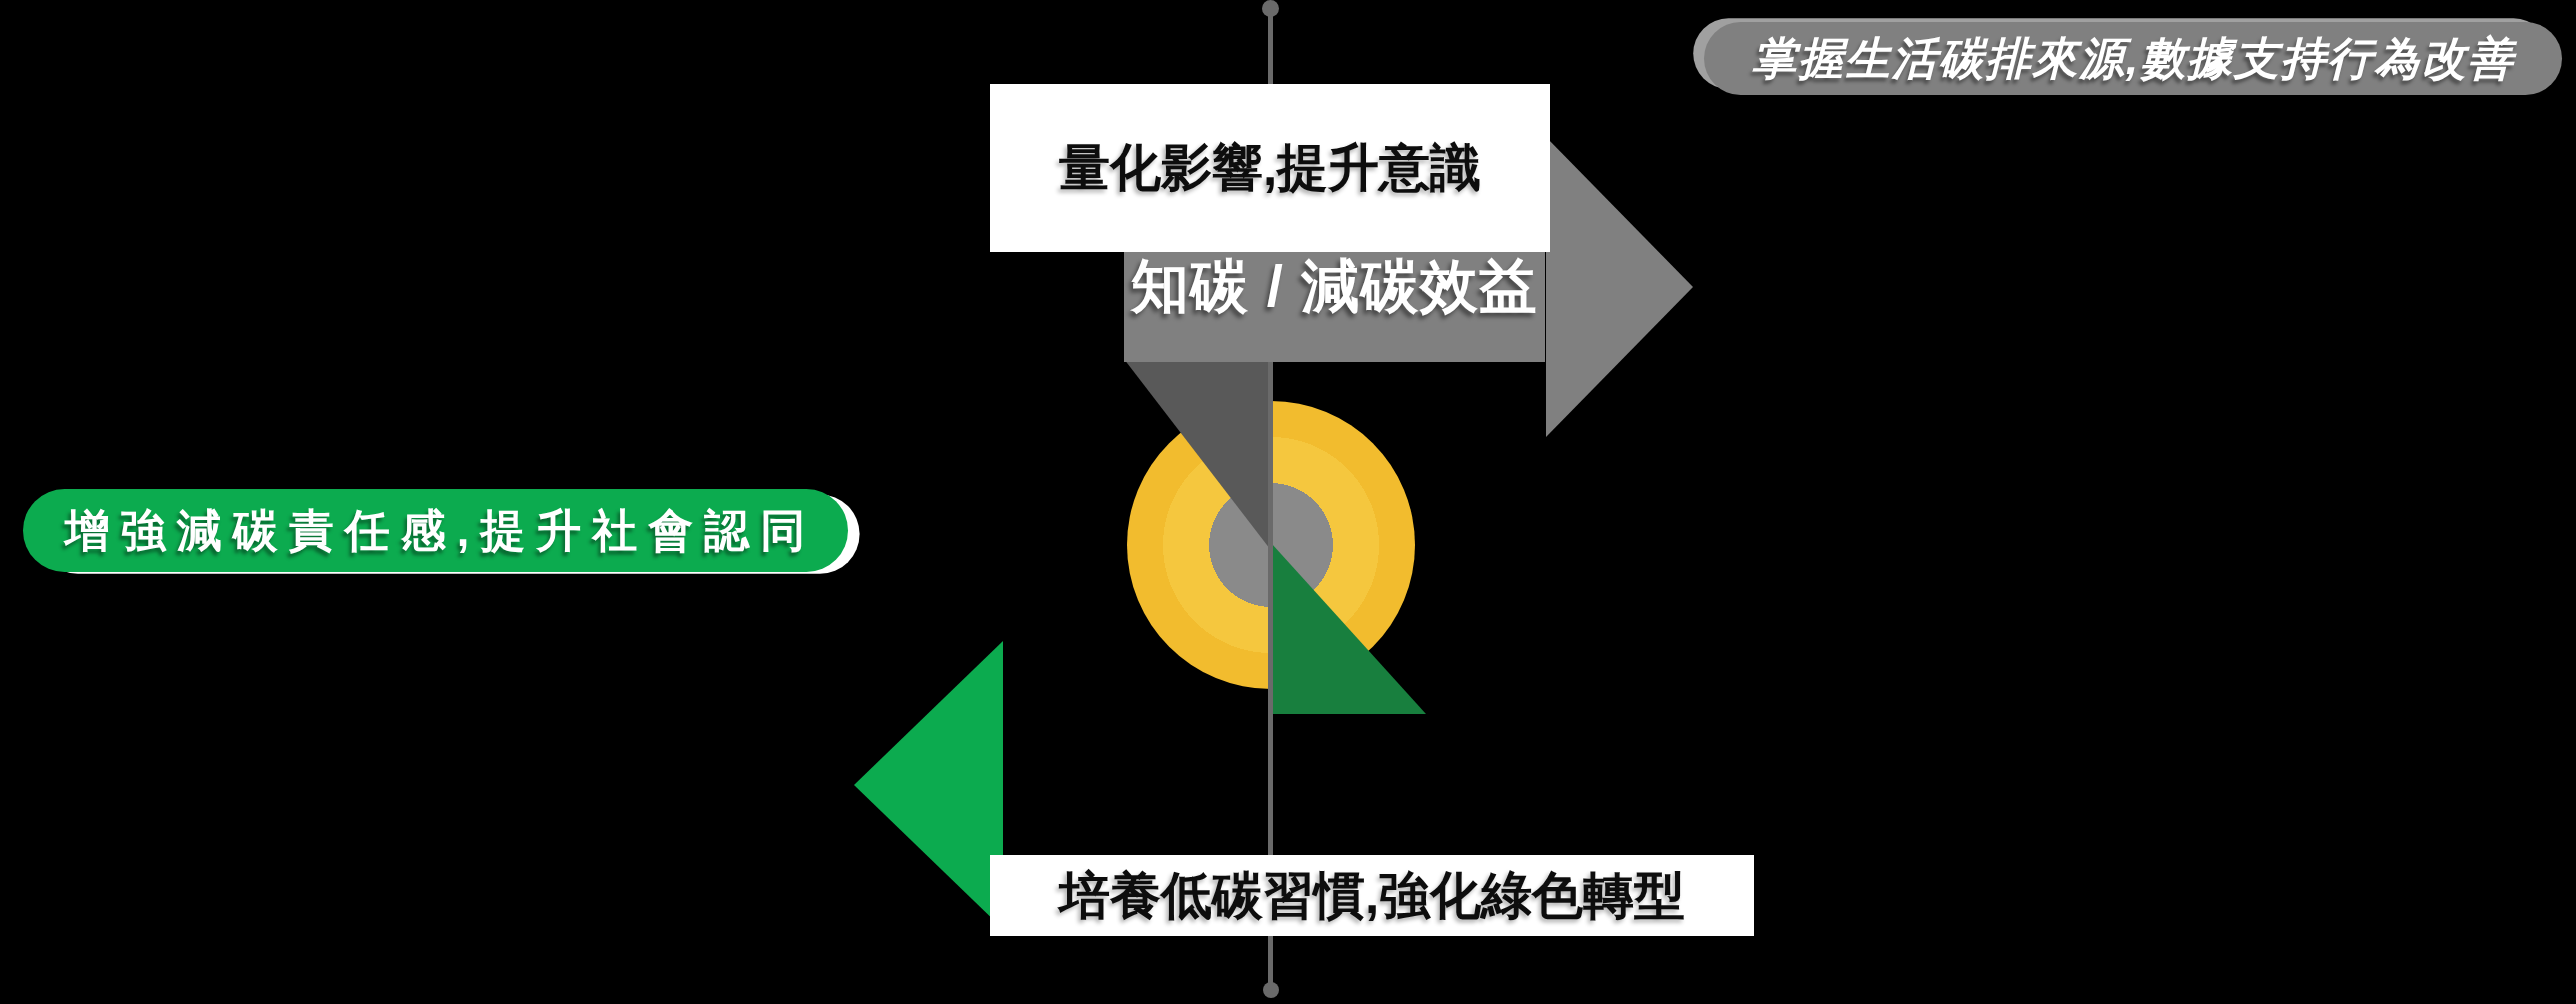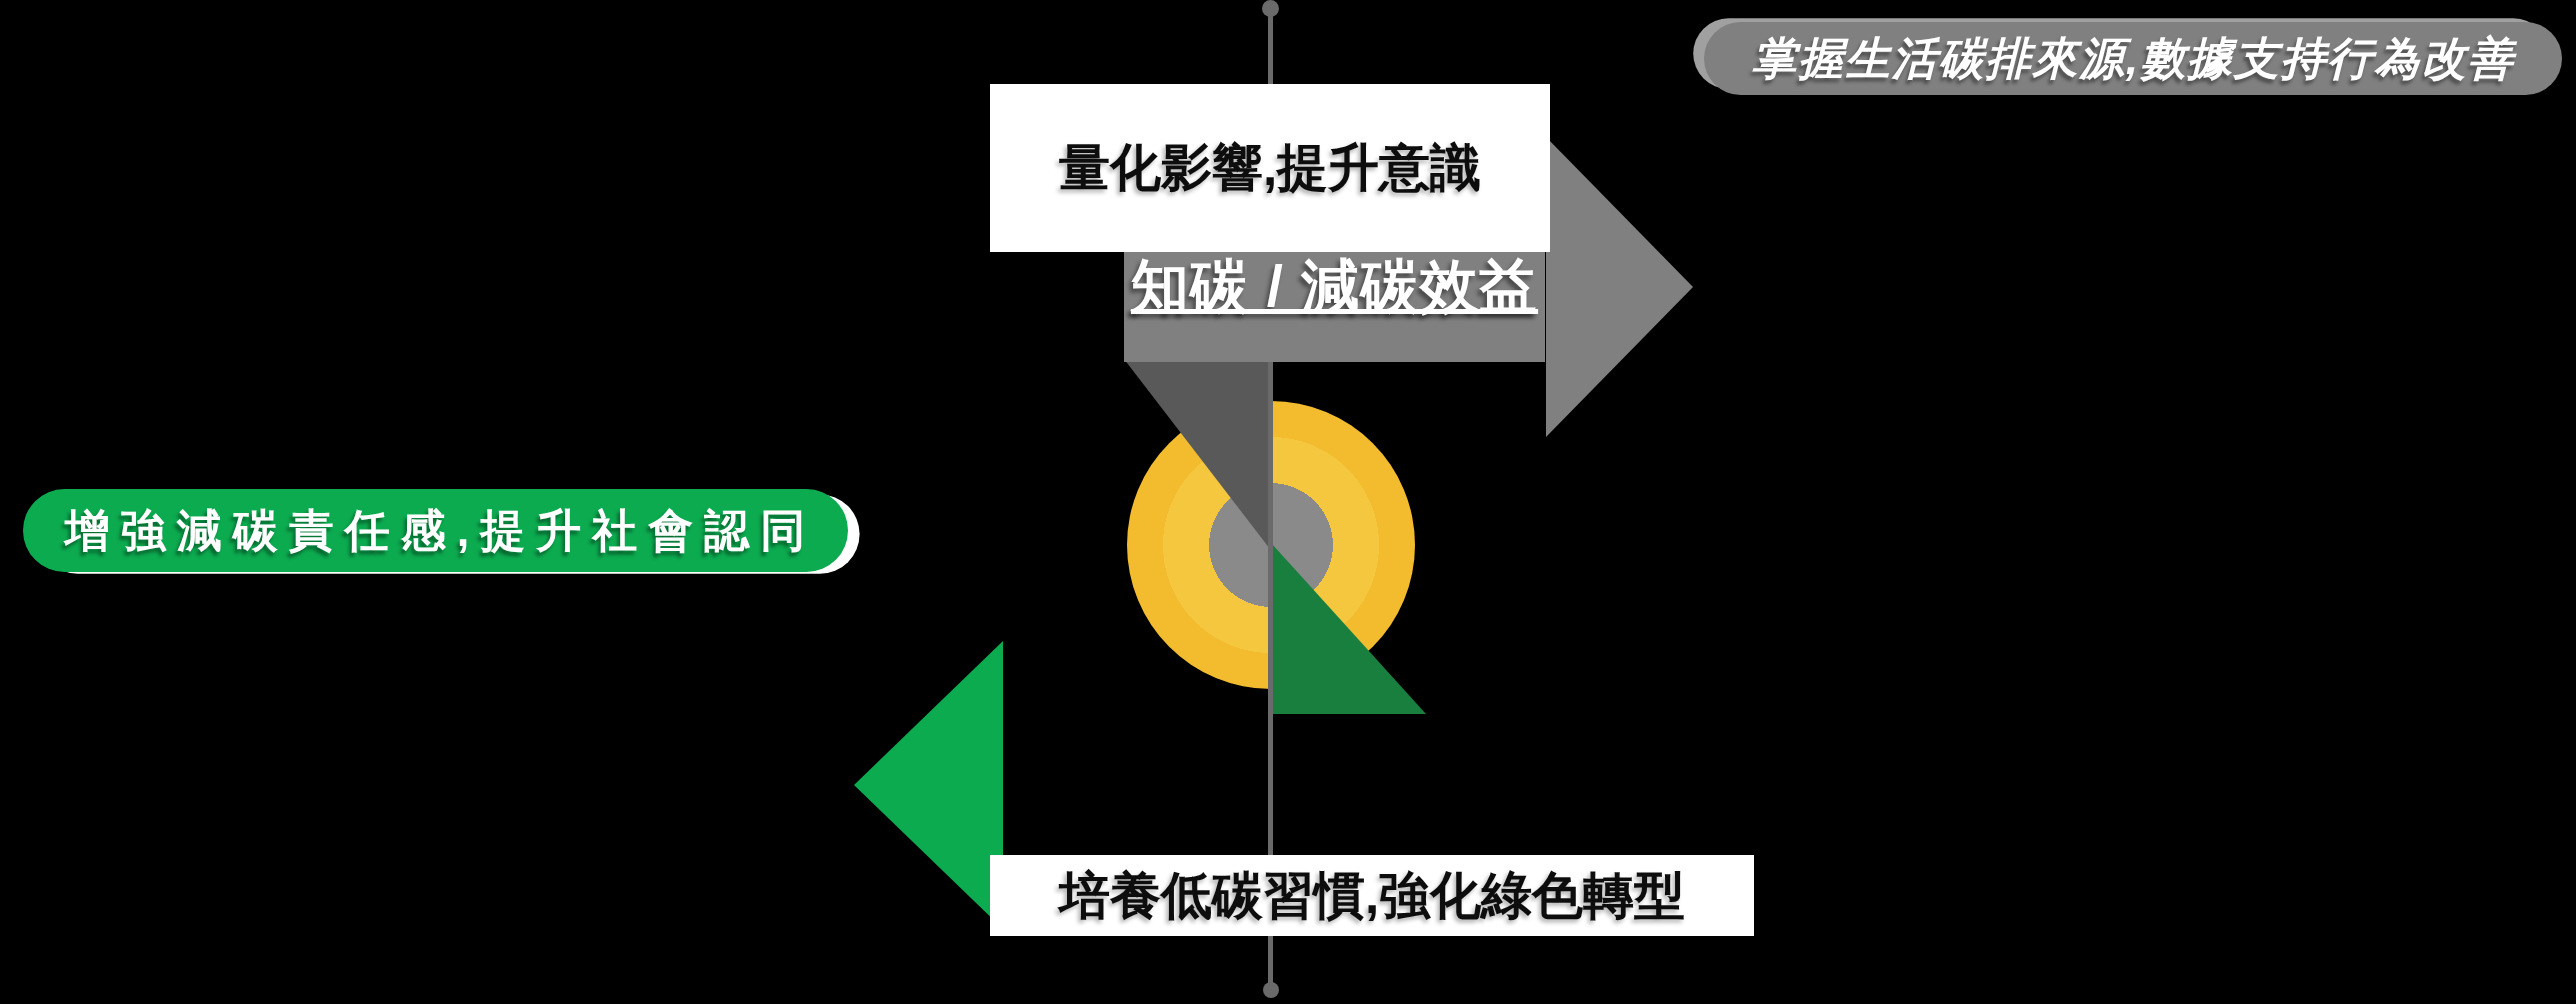--- a/index.html
+++ b/index.html
@@ -34,21 +34,20 @@
   .arrow-body{display:flex; align-items:center; justify-content:center; z-index:4;}
   #gray-arrow-body{left:1124px; top:211px; width:421px; height:151px; background:var(--gray);}
   #gray-arrow-head{left:1546px; top:137px; width:147px; height:300px; background:var(--gray);
     clip-path:polygon(0 0, 100% 50%, 0 100%); z-index:4;}
   #green-arrow-body{left:1002px; top:713px; width:424px; height:144px; background:var(--green);}
   #green-arrow-head{left:854px; top:641px; width:149px; height:288px; background:var(--green);
     clip-path:polygon(100% 0, 0 50%, 100% 100%); z-index:4;}
   .arrow-label{
     color:var(--white); font-size:58px; letter-spacing:1.2px; white-space:nowrap;
     text-shadow:-3px 3.6px 4.2px rgba(0,0,0,.45);
-    text-decoration:underline;
   }
   
   .note{background:var(--white); z-index:5; display:flex; flex-direction:column;
     align-items:center; justify-content:center;}
   #note-top{left:990px; top:66px; width:560px; height:168px;margin-top:18px;}
   #note-bottom{left:990px; top:855px; width:764px; height:81px;}
   .note-line{
     color:var(--ink); font-size:51px; line-height:64px; white-space:nowrap;
     text-shadow:-2.4px 3px 4.2px rgba(0,0,0,.30);
   }

